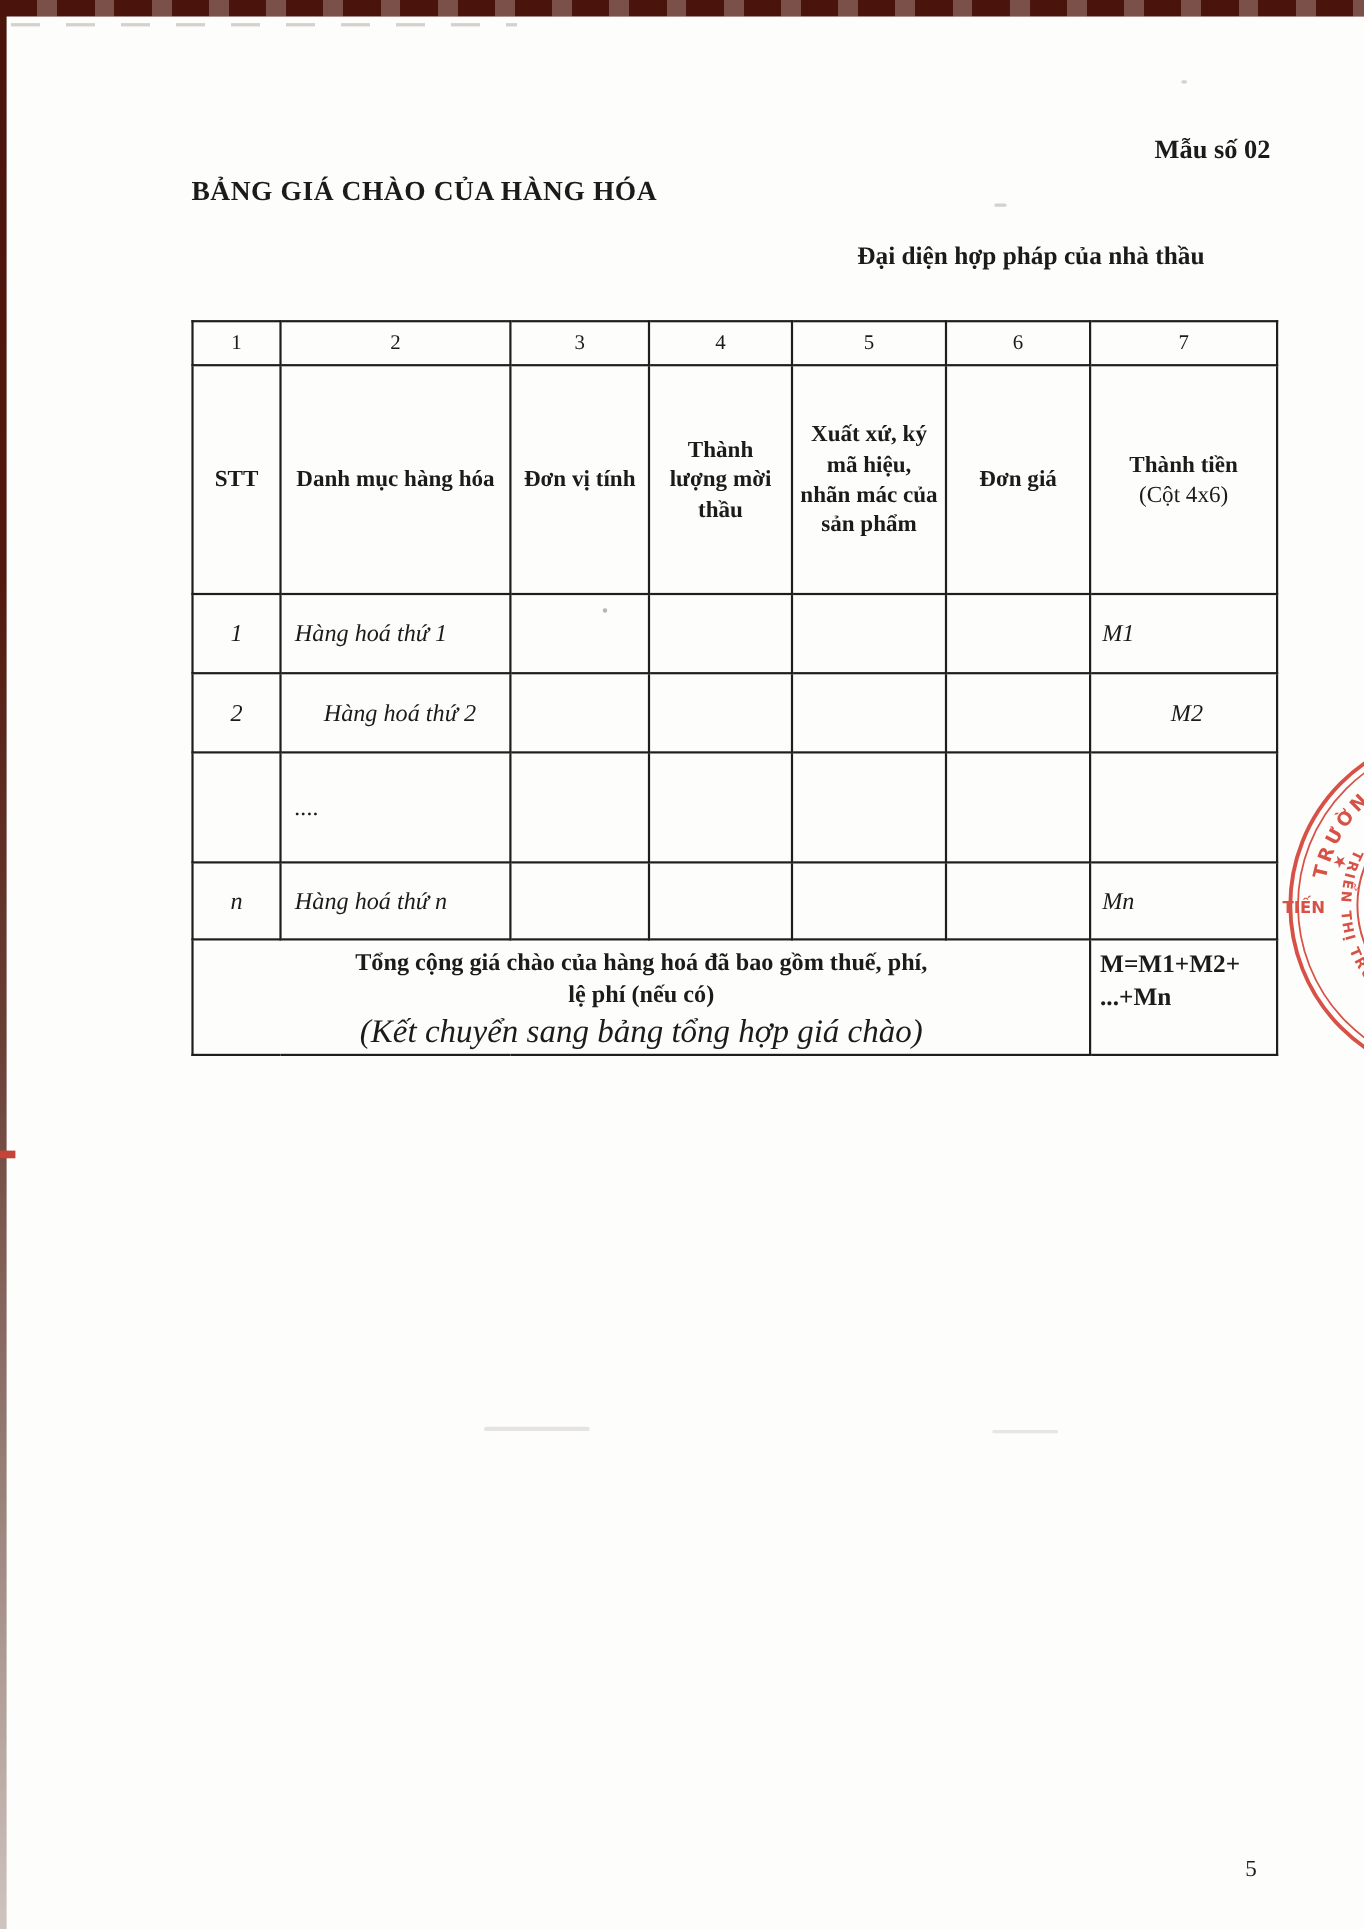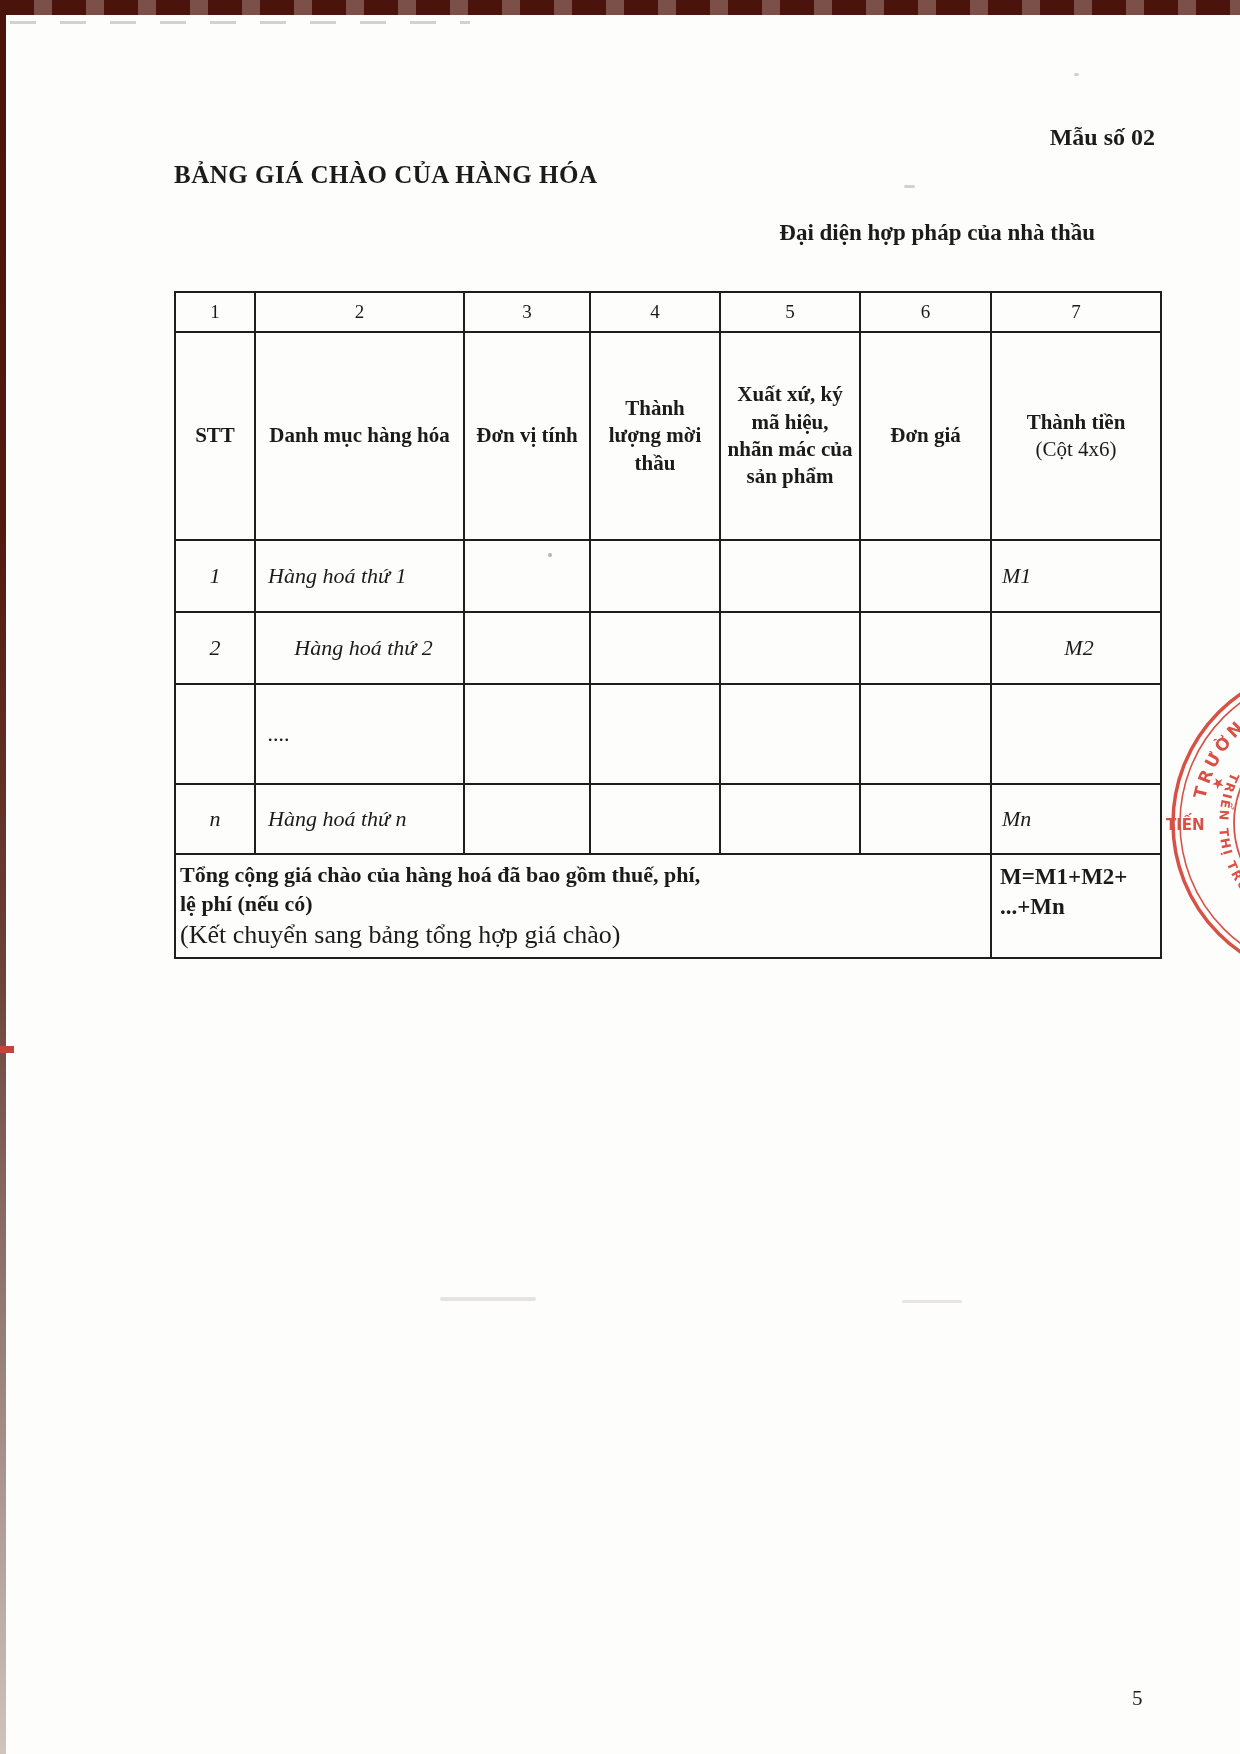--- a/index.html
+++ b/index.html
@@ -38,23 +38,23 @@
   .quote-table .num-row td{height:38px;text-align:center;font-size:19px;}
   .quote-table .head-row td{height:198px;text-align:center;vertical-align:middle;
     font-weight:bold;font-size:21px;line-height:1.3;padding:4px 6px;}
   .head-sub{font-weight:normal;display:block;}
   .quote-table .data-row td{font-style:italic;font-size:22px;vertical-align:middle;}
   .quote-table .data-row .c-stt{text-align:center;}
   .quote-table .data-row .c-item{padding-left:12px;}
   .quote-table .data-row .c-total{padding-left:10px;}
   .row-h1 td{height:70px;} .row-h2 td{height:70px;text-align:center;} .row-h3 td{height:98px;} .row-h4 td{height:68px;}
   .summary-row td{height:95px;}
-  .summary-row .sum-text{vertical-align:top;padding-top:5px;
+  .summary-row .sum-text{text-align:center;vertical-align:top;padding-top:5px;
     font-weight:bold;font-size:22px;line-height:1.32;}
-  .sum-italic{font-weight:normal;font-size:26px;}
+  .sum-italic{font-weight:normal;font-style:italic;font-size:30px;}
   .summary-row .sum-total{font-weight:bold;font-size:23px;vertical-align:top;
     padding:7px 2px 0 8px;line-height:1.3;font-style:normal;}
 
   .sign-note{position:absolute;top:936px;right:140px;font-style:italic;font-size:23px;}
   .page-number{position:absolute;left:1132px;top:1686px;font-size:21px;}
 
   .stamp-wrap{position:absolute;top:678px;right:0;width:100px;height:290px;overflow:hidden;opacity:.88;}
   .stamp-wrap svg{display:block;}
   .stamp-text{font-family:"DejaVu Sans","Liberation Sans",sans-serif;font-weight:bold;fill:#d23a2e;}
 </style>

